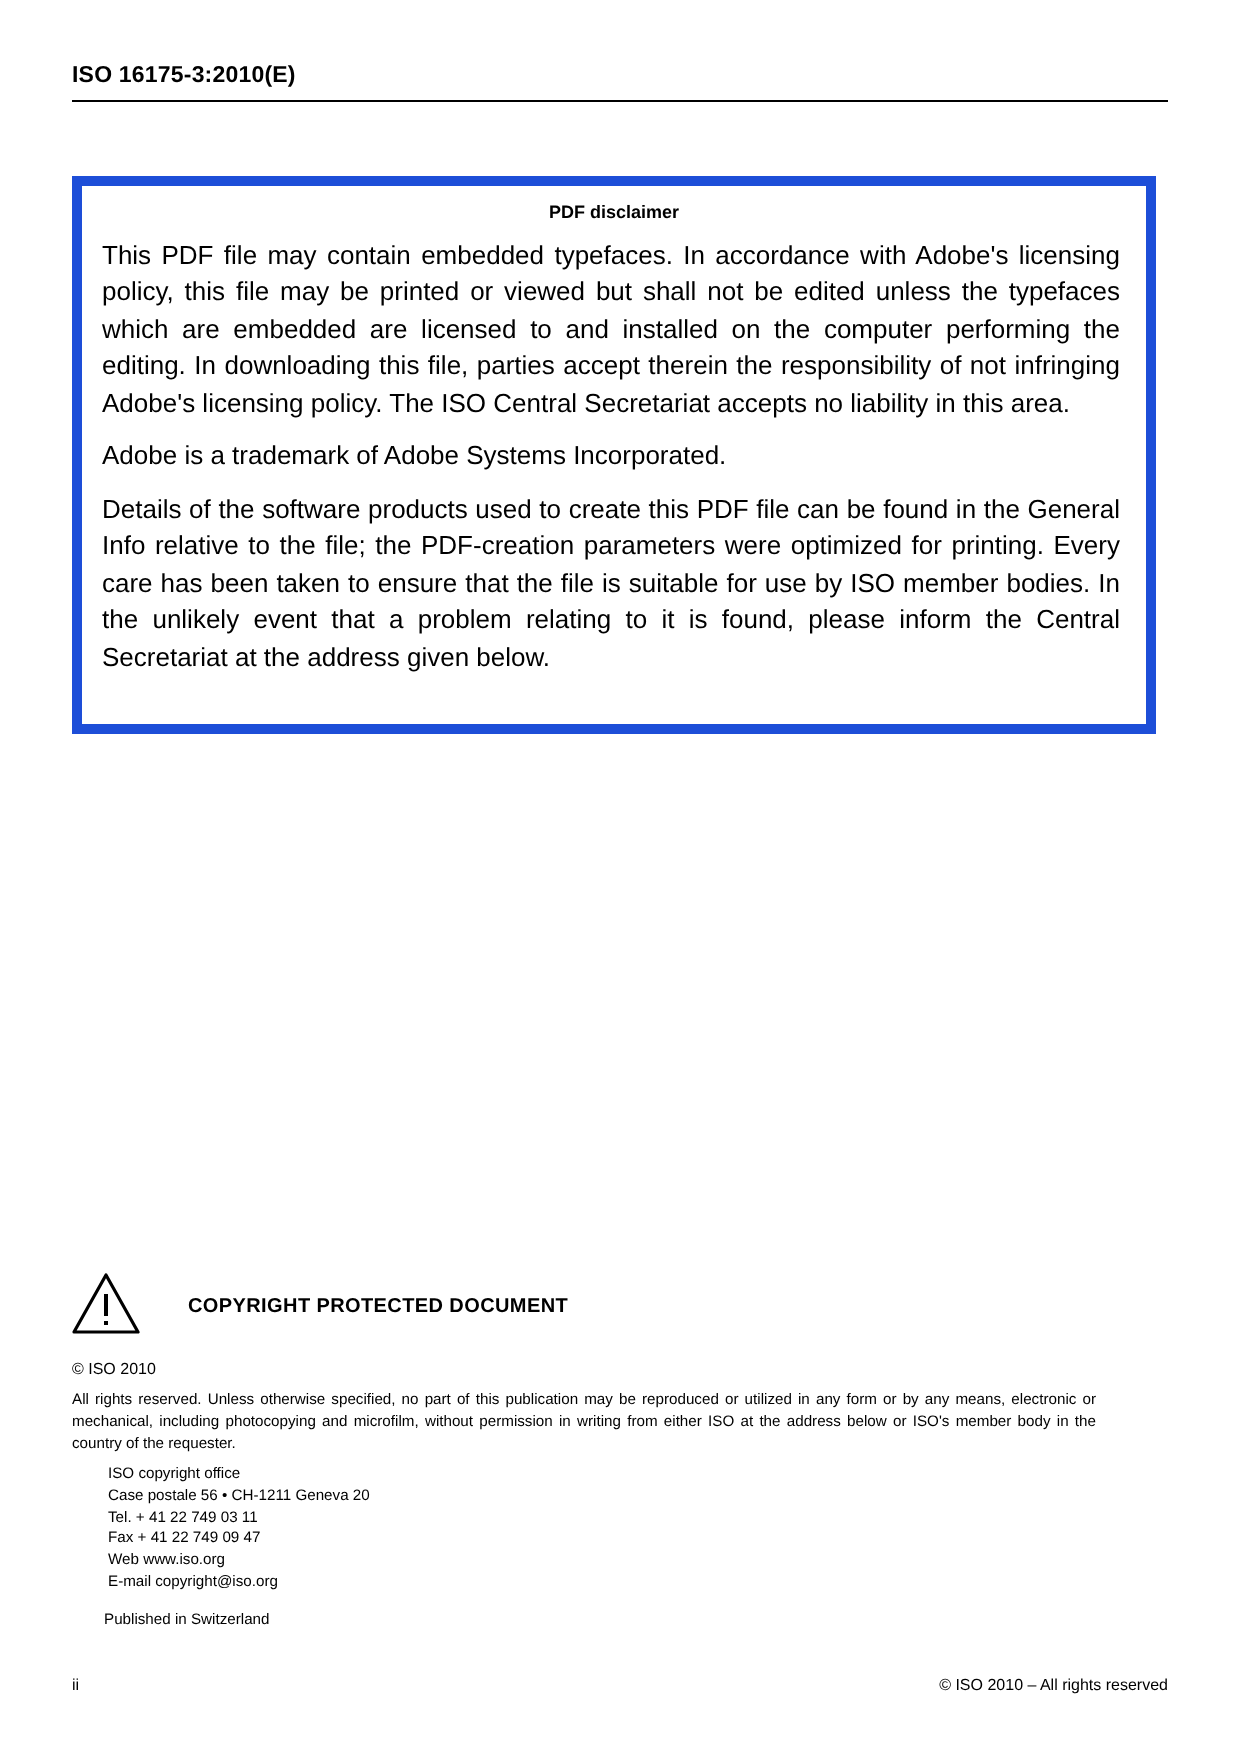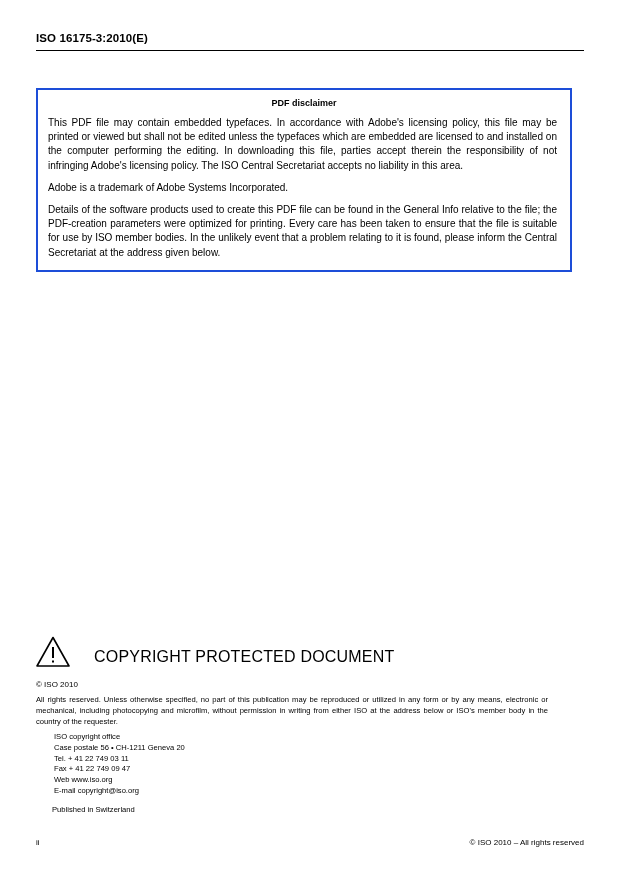--- a/index.html
+++ b/index.html
@@ -40,32 +40,32 @@
     height: 1px;
     background: #000000;
   }
 
   
   .disclaimer-box {
     position: absolute;
     left: 36px;
     top: 88px;
     width: 512px;
-    padding: 8px 10px 10px 10px;
-    border: 2px solid #1d4ed8;
+    padding: 8px 10px 24px 10px;
+    border: 5px solid #1d4ed8;
     box-sizing: content-box;
   }
   .disclaimer-title {
     text-align: center;
     font-size: 9px;
     font-weight: bold;
     margin-bottom: 8px;
   }
   .disclaimer-p {
-    font-size: 10px;
+    font-size: 13px;
     line-height: 1.42;
     text-align: justify;
     margin: 0 3px 8px 0;
   }
   .disclaimer-p:last-child {
     margin-bottom: 0;
   }
 
   
   .copyright-section {
@@ -82,22 +82,22 @@
     position: absolute;
     left: 0;
     top: 0;
     width: 34px;
     height: 31px;
   }
   .cp-title {
     position: absolute;
     left: 58px;
     top: 12px;
-    font-size: 16px;
-    font-weight: normal;
+    font-size: 10px;
+    font-weight: bold;
     letter-spacing: 0.2px;
   }
   .cp-year {
     font-size: 8px;
     margin-top: 4px;
     margin-left: 0;
   }
   .cp-rights {
     font-size: 7.6px;
     line-height: 1.45;

